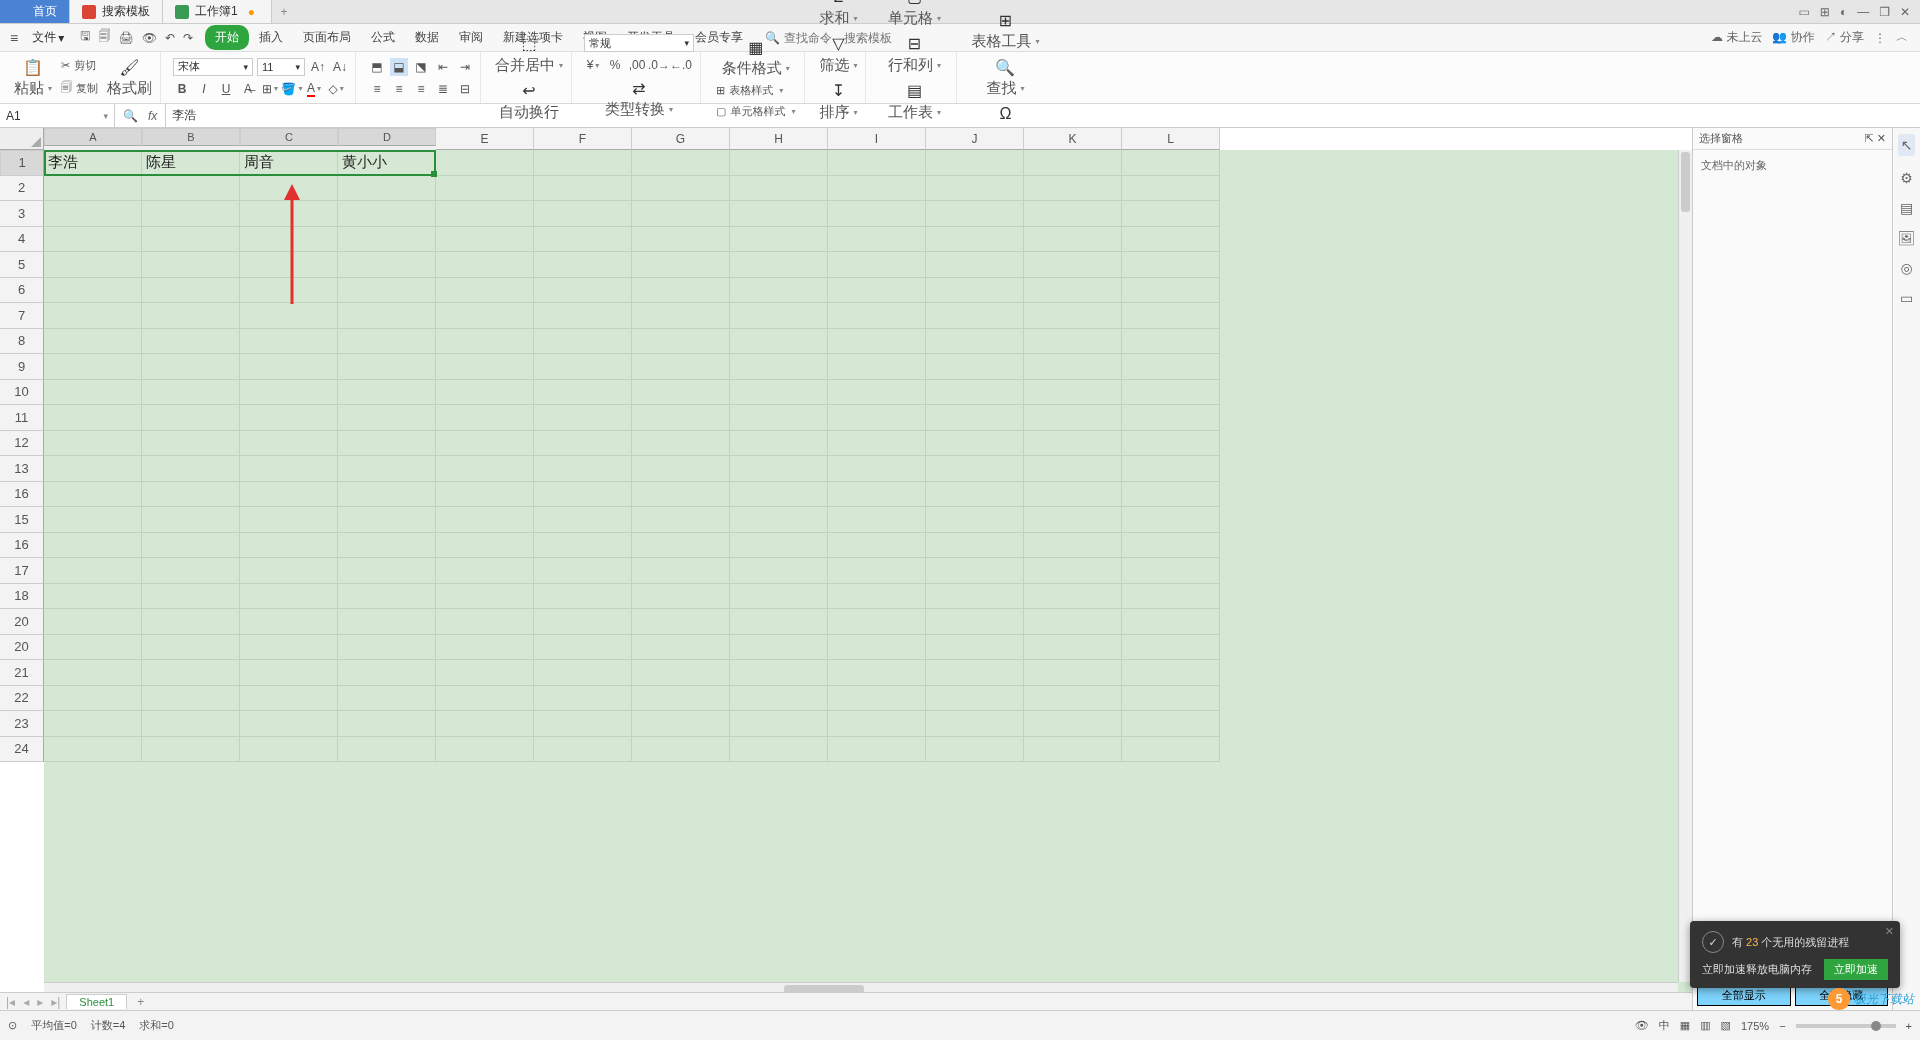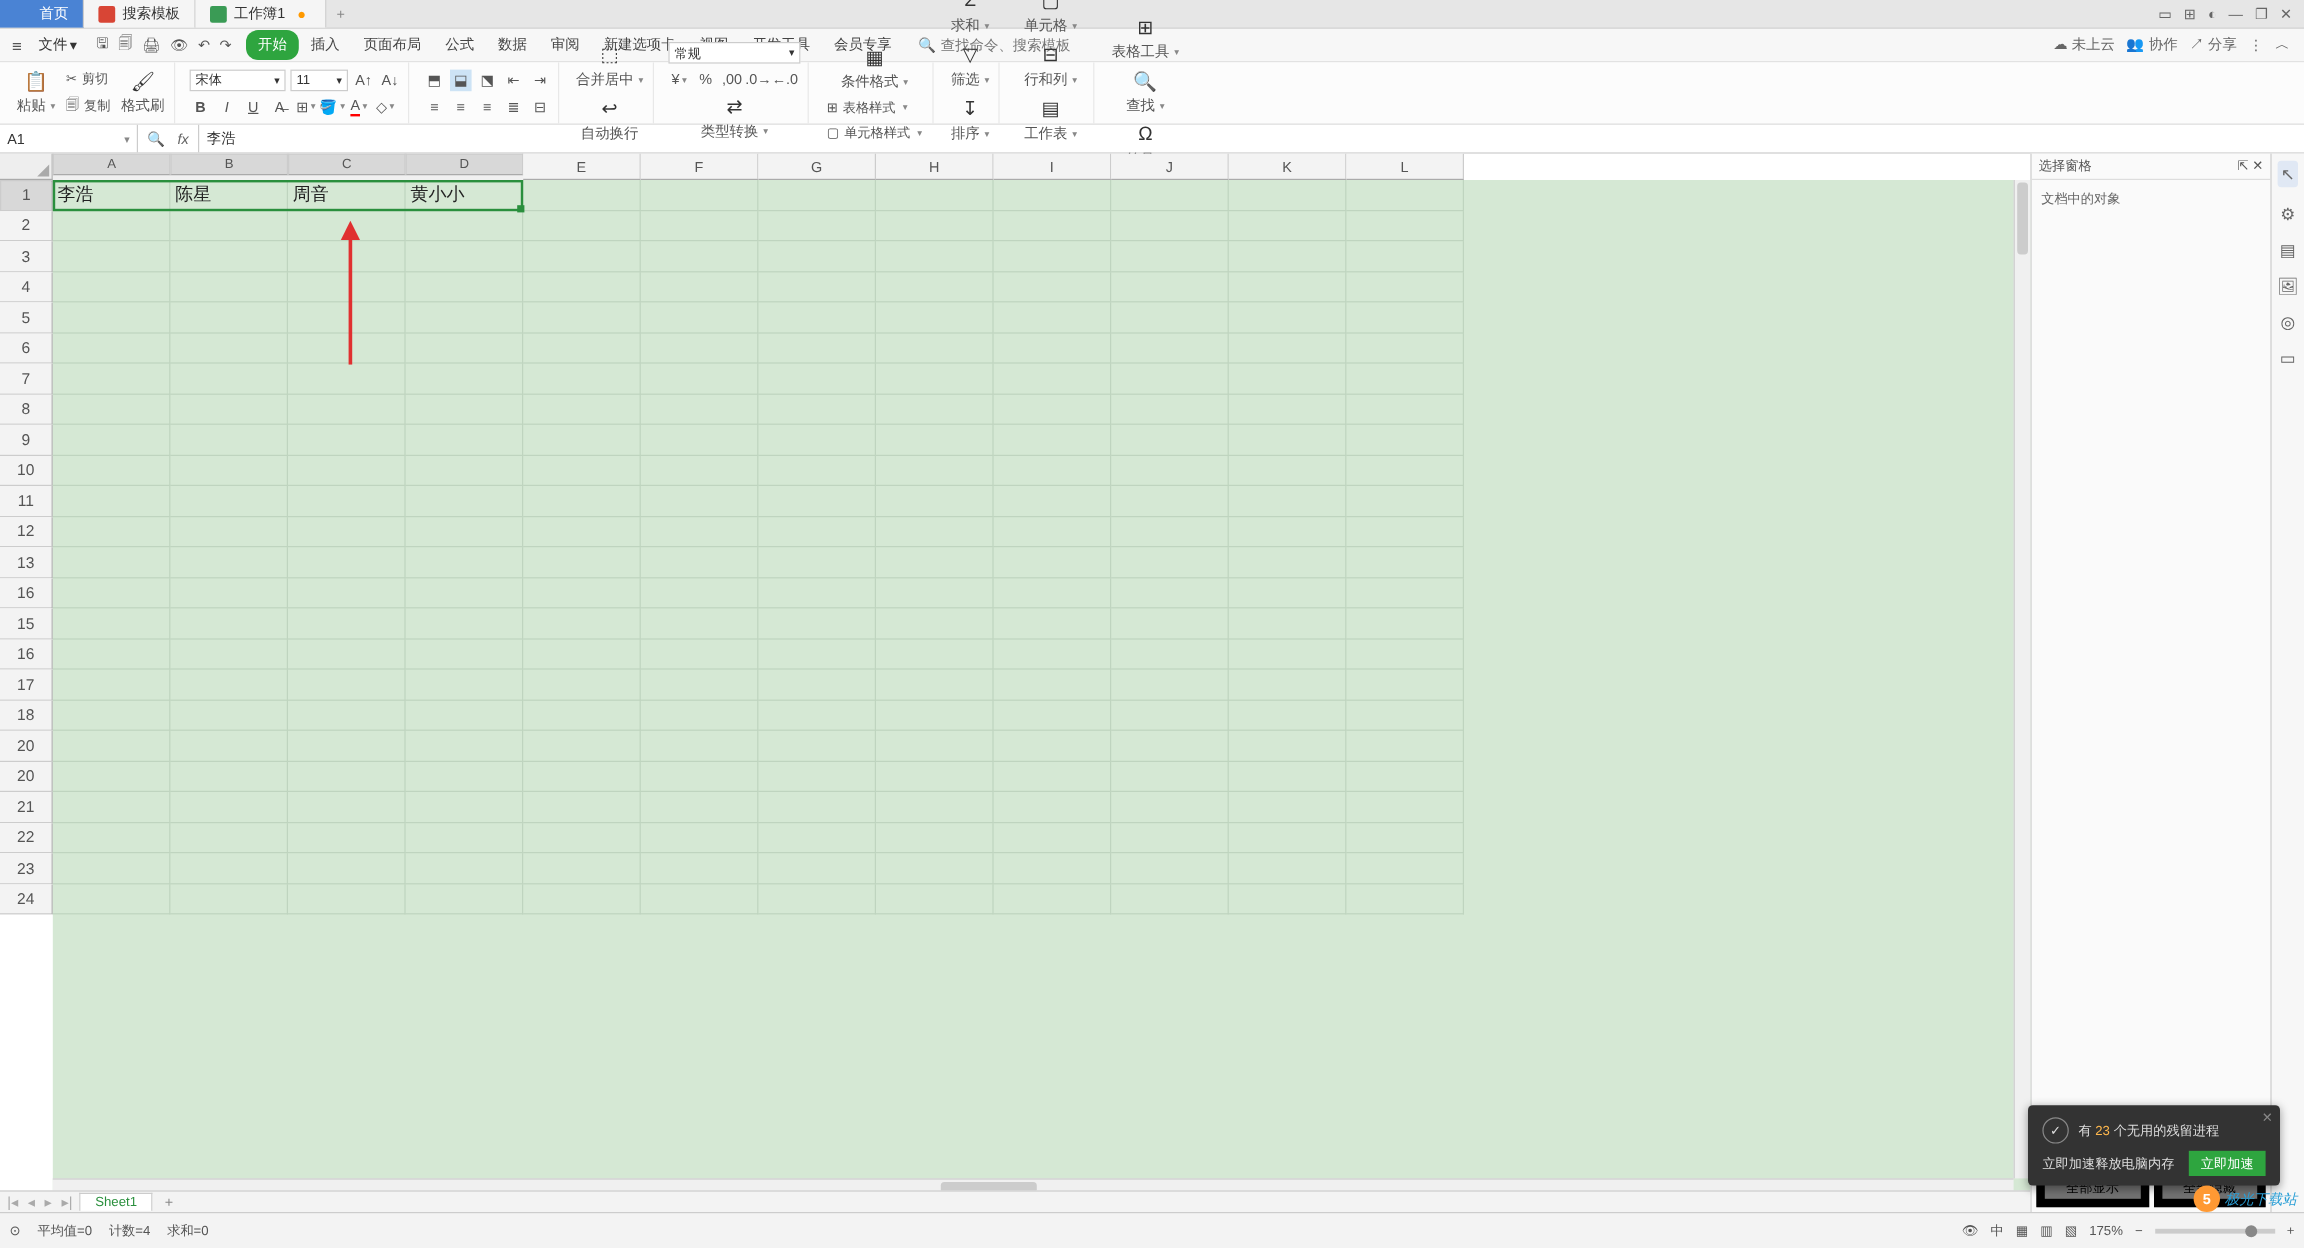--- a/index.html
+++ b/index.html
@@ -31,21 +31,21 @@
 .menubar .search-box { margin-left: 10px; display:flex; align-items:center; color:#aaa; gap:4px;}
 .menubar .search-box input { border:none; background:transparent; outline:none; width:120px; font-size:12px;}
 .menubar-right { margin-left:auto; display:flex; align-items:center; gap:10px; color:#666; padding-right:6px;text-align:right;}
 
 
 .ribbon { height: 52px; background: #fcfcfc; border-bottom: 1px solid #d8d8d8; display:flex; align-items:center; padding: 0 6px; gap:6px; }
 .ribbon-group { display:flex; flex-direction:column; align-items:center; padding: 0 6px; border-right: 1px solid #e8e8e8; height:100%; justify-content:center; gap:2px;}
 .ribbon-group.noborder { border-right:none;}
 .ribbon-bigbtn { display:flex; flex-direction:column; align-items:center; gap:2px; cursor:pointer; padding:2px;}
 .ribbon-bigbtn .ico { width:20px; height:20px; display:flex; align-items:center; justify-content:center; font-size:16px;}
-.ribbon-bigbtn .lbl { font-size:12px; color:#555; display:flex; align-items:center; gap:2px;text-align:right;}
+.ribbon-bigbtn .lbl { font-size:15px; color:#555; display:flex; align-items:center; gap:2px;text-align:right;}
 .ribbon-row { display:flex; align-items:center; gap:4px;}
 .ribbon-col { display:flex; flex-direction:column; gap:4px; justify-content:center;}
 .ribbon-smallbtn { display:flex; align-items:center; gap:4px; cursor:pointer; padding:1px 3px; font-size:11px; color:#555;}
 .sel { border:1px solid #ccc; background:#fff; padding:1px 4px; font-size:11px; height:18px; display:flex; align-items:center; gap:4px;}
 .sel.wide{width:80px;} .sel.mid{width:48px;}
 .iconbtn { width:18px; height:18px; display:flex; align-items:center; justify-content:center; color:#555; cursor:pointer; font-size:12px;}
 .dd::after{content:"▾"; font-size:8px; margin-left:2px; color:#888;}
 
 
 .fxbar { height: 24px; border-bottom: 1px solid #ccc; display:flex; align-items:center; background:#fff;}
@@ -75,21 +75,21 @@
 .vscroll { position:absolute; right:0; top:22px; bottom:14px; width:14px; background:#f0f0f0; border-left:1px solid #ccc;}
 .vscroll .thumb{ position:absolute; left:2px; right:2px; top:2px; height:60px; background:#ccc; border-radius:3px;}
 .hscroll { position:absolute; left:44px; right:14px; bottom:0; height:14px; background:#f0f0f0; border-top:1px solid #ccc;}
 .hscroll .thumb{ position:absolute; top:2px; bottom:2px; left:740px; width:80px; background:#ccc; border-radius:3px;}
 
 
 .rightpanel { width:200px; border-left:1px solid #ccc; background:#fafafa; display:flex; flex-direction:column;}
 .rp-header { height:22px; border-bottom:1px solid #ddd; display:flex; align-items:center; justify-content:space-between; padding:0 6px; font-size:11px; color:#555;}
 .rp-body { flex:1; padding:8px; font-size:11px; color:#666;}
 .rp-footer { border-top:1px solid #ddd; padding:4px; display:flex; gap:4px;}
-.rp-footer button { flex:1; font-size:11px; padding:2px; border:7px solid #000000; background:#737373; cursor:pointer;}
+.rp-footer button { flex:1; font-size:11px; padding:2px; border:1px solid #000000; background:#7dd3fc; cursor:pointer;}
 .rp-stack { border-top:1px solid #ddd; height:22px; display:flex; align-items:center; padding:0 6px; font-size:11px; gap:6px;}
 
 
 .sidebar { width:28px; border-left:1px solid #ccc; background:#f7f7f7; display:flex; flex-direction:column; align-items:center; padding-top:6px; gap:14px; color:#666;}
 .sidebar div{cursor:pointer; font-size:14px;}
 .sidebar div.active{ background:#e0e8f4; padding:3px; border-radius:3px;}
 
 
 .sheettabs { position:absolute; left:0; right:0; top:770px; height:18px; background:#f3f3f3; border-top:1px solid #ccc; display:flex; align-items:center; padding:0 4px; gap:4px;}
 .sheettabs .nav{ color:#aaa; cursor:pointer; padding:0 2px;}

